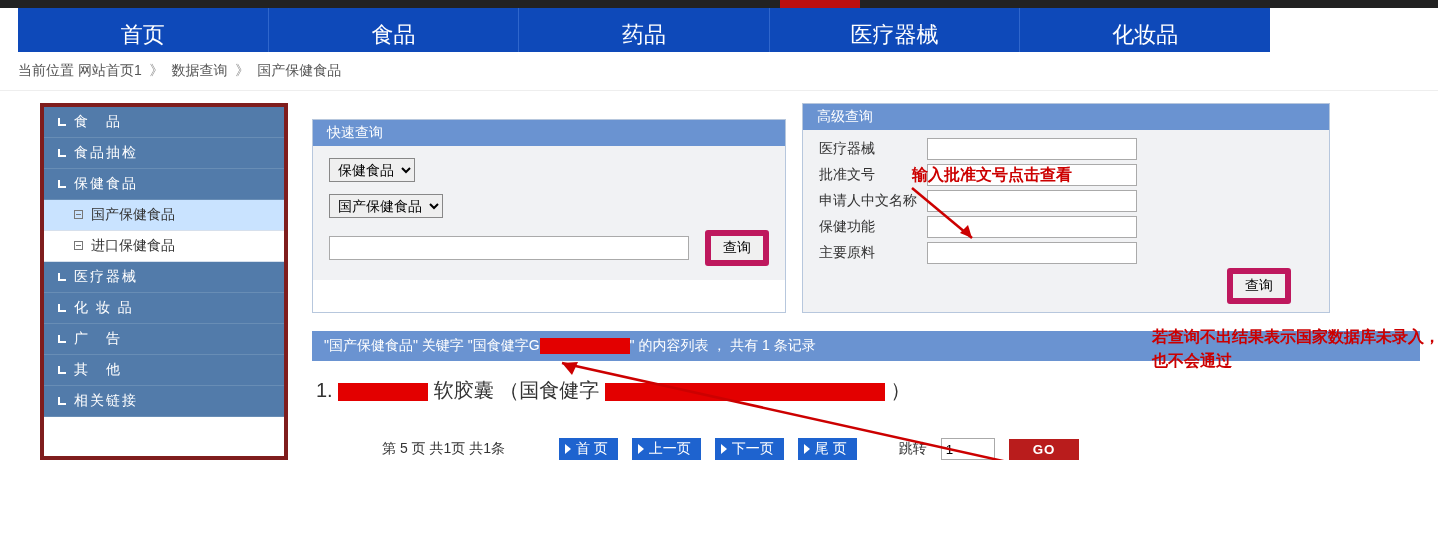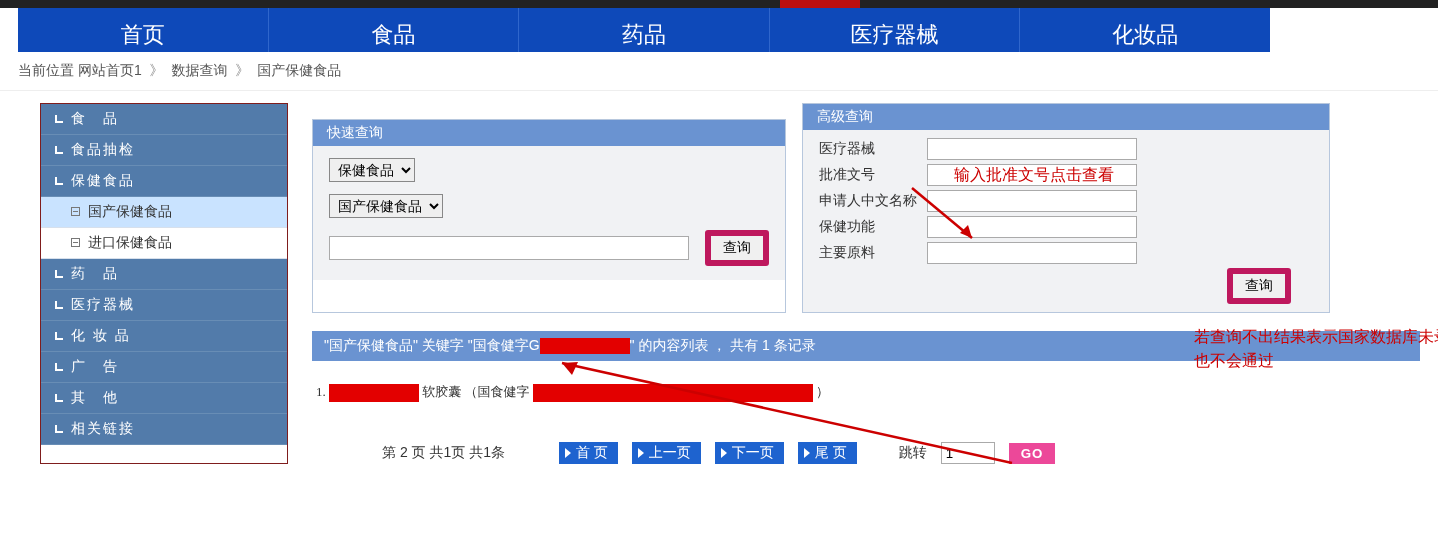--- a/index.html
+++ b/index.html
@@ -11,21 +11,21 @@
 .nav { display: flex; background: #0e49b9; height: 44px; width: 1252px; margin-left: 18px; }
 .nav-item { flex: 1; text-align: center; line-height: 54px; color: #fff; font-size: 22px; border-right: 1px solid #2f66cc; cursor: pointer; }
 .nav-item:last-child { border-right: none; }
 
 
 .breadcrumb { background: #fff; padding: 10px 18px; font-size: 14px; color: #555; border-bottom: 1px solid #eee; }
 .breadcrumb .sep { color: #888; margin: 0 4px; font-family: Arial; }
 
 
 .content { display: flex; padding: 12px 18px 0 40px; gap: 24px; }
-.sidebar { width: 248px; border: 1px solid #7f1d1d; }
+.sidebar { width: 248px; border: 4px solid #7f1d1d; }
 .side-cat { background: #527baa; color: #fff; padding: 6px 14px; border-bottom: 1px solid #688db5; letter-spacing: 2px; cursor: pointer; font-size: 14px; }
 .side-cat .bullet { display: inline-block; width: 8px; height: 8px; margin-right: 8px; position: relative; }
 .side-cat .bullet::before, .side-cat .bullet::after { content:""; position:absolute; background:#fff; }
 .side-cat .bullet::before { width:2px; height:8px; left:0; top:0; }
 .side-cat .bullet::after { width:8px; height:2px; left:0; bottom:0; }
 .side-sub { background: #fff; color: #333; padding: 6px 14px 6px 30px; border-bottom: 1px solid #d7e0ec; cursor: pointer; font-size: 14px; }
 .side-sub.active { background: #c9e3ff; }
 .side-sub .box { display:inline-block; width:9px; height:9px; border:1px solid #777; margin-right:8px; position:relative; }
 .side-sub .box::after { content:""; position:absolute; width:5px; height:1px; background:#777; left:1px; top:3px; }
 
@@ -44,34 +44,34 @@
 .adv-body { padding: 8px 16px; }
 .adv-row { display: flex; align-items: center; margin-bottom: 4px; }
 .adv-row label { width: 108px; font-size: 14px; }
 .adv-row input { width: 210px; height: 22px; border: 1px solid #aaa; background:#fff; }
 .adv-btn-row { text-align: right; padding-right: 22px; margin-top: 2px; }
 
 .results { margin-top: 18px; }
 .results-bar { background: #6a93d1; color: #fff; padding: 6px 12px; font-size: 14px; position: relative; }
 .redact { display:inline-block; background:#e30000; height:16px; vertical-align:middle; }
 .redact.r1 { width: 90px; }
-.result-line { padding: 22px 4px; font-size: 13px; font-family: Liberation Serif, serif; }
+.result-line { padding: 16px 4px; font-size: 20px; }
 .redact.r2 { width: 90px; height: 18px; }
 .redact.r3 { width: 280px; height: 18px; }
 
 .pager { display: flex; align-items: center; gap: 14px; padding: 18px 0 0 70px; font-size: 14px; }
 .pill { display: inline-flex; align-items: center; background: #1e63cf; color: #fff; padding: 2px 10px 2px 6px; font-size: 14px; cursor: pointer; }
 .pill .tri { width:0; height:0; border-top:5px solid transparent; border-bottom:5px solid transparent; border-left:6px solid #fff; margin-right:5px; }
 .pager-info { margin-right: 40px; }
 .jump-label { margin-left: 28px; }
 .jump-input { width: 54px; height: 22px; border:1px solid #aaa; padding:0 4px; }
-.go-btn { background: #ec4899; color:#fff; border:none; padding: 3px 12px; cursor:pointer; font-weight:bold; letter-spacing:1px; }
-
-
-.anno { position: absolute; color: #c00; font-size: 16px; font-weight: normal; pointer-events: none; line-height: 1.5; margin-left: 42px; }
+.go-btn { background: #b91c1c; color:#fff; border:none; padding: 3px 24px; cursor:pointer; font-weight:bold; letter-spacing:1px; }
+
+
+.anno { position: absolute; color: #c00; font-size: 16px; font-weight: bold; pointer-events: none; line-height: 1.5; }
 .anno.a1 { left: 600px; top: 60px; }
 .anno.a2 { left: 840px; top: 222px; width: 420px; }
 .anno.a3 { left: 700px; top: 362px; width: 560px; }
 .arrow-svg { position:absolute; pointer-events:none; }
 </style>
 </head>
 <body>
 
 <div class="top-black"></div>
 
@@ -92,21 +92,20 @@
   <span>国产保健食品</span>
 </div>
 
 <div class="content">
   <div class="sidebar">
     <div class="side-cat"><span class="bullet"></span><span>食　品</span></div>
     <div class="side-cat"><span class="bullet"></span><span>食品抽检</span></div>
     <div class="side-cat"><span class="bullet"></span><span>保健食品</span></div>
     <div class="side-sub active"><span class="box"></span><span>国产保健食品</span></div>
     <div class="side-sub"><span class="box"></span><span>进口保健食品</span></div>
-    <div class="side-cat"><span class="bullet"></span><span>药　品</span></div>
     <div class="side-cat"><span class="bullet"></span><span>医疗器械</span></div>
     <div class="side-cat"><span class="bullet"></span><span>化 妆 品</span></div>
     <div class="side-cat"><span class="bullet"></span><span>广　告</span></div>
     <div class="side-cat"><span class="bullet"></span><span>其　他</span></div>
     <div class="side-cat"><span class="bullet"></span><span>相关链接</span></div>
   </div>
 
   <div class="main">
     <div class="panels">
       <div class="panel quick">
@@ -155,21 +154,21 @@
       </div>
       <div class="result-line">
         <span>1.</span>
         <span class="redact r2"></span>
         <span>软胶囊 （国食健字</span>
         <span class="redact r3"></span>
         <span>）</span>
       </div>
 
       <div class="pager">
-        <span class="pager-info">第 2 页 共1页 共1条</span>
+        <span class="pager-info">第 5 页 共1页 共1条</span>
         <span class="pill">
             <span class="tri"></span>
             <span>首 页</span>
           </span>
         <span class="pill">
             <span class="tri"></span>
             <span>上一页</span>
           </span>
         <span class="pill">
             <span class="tri"></span>

